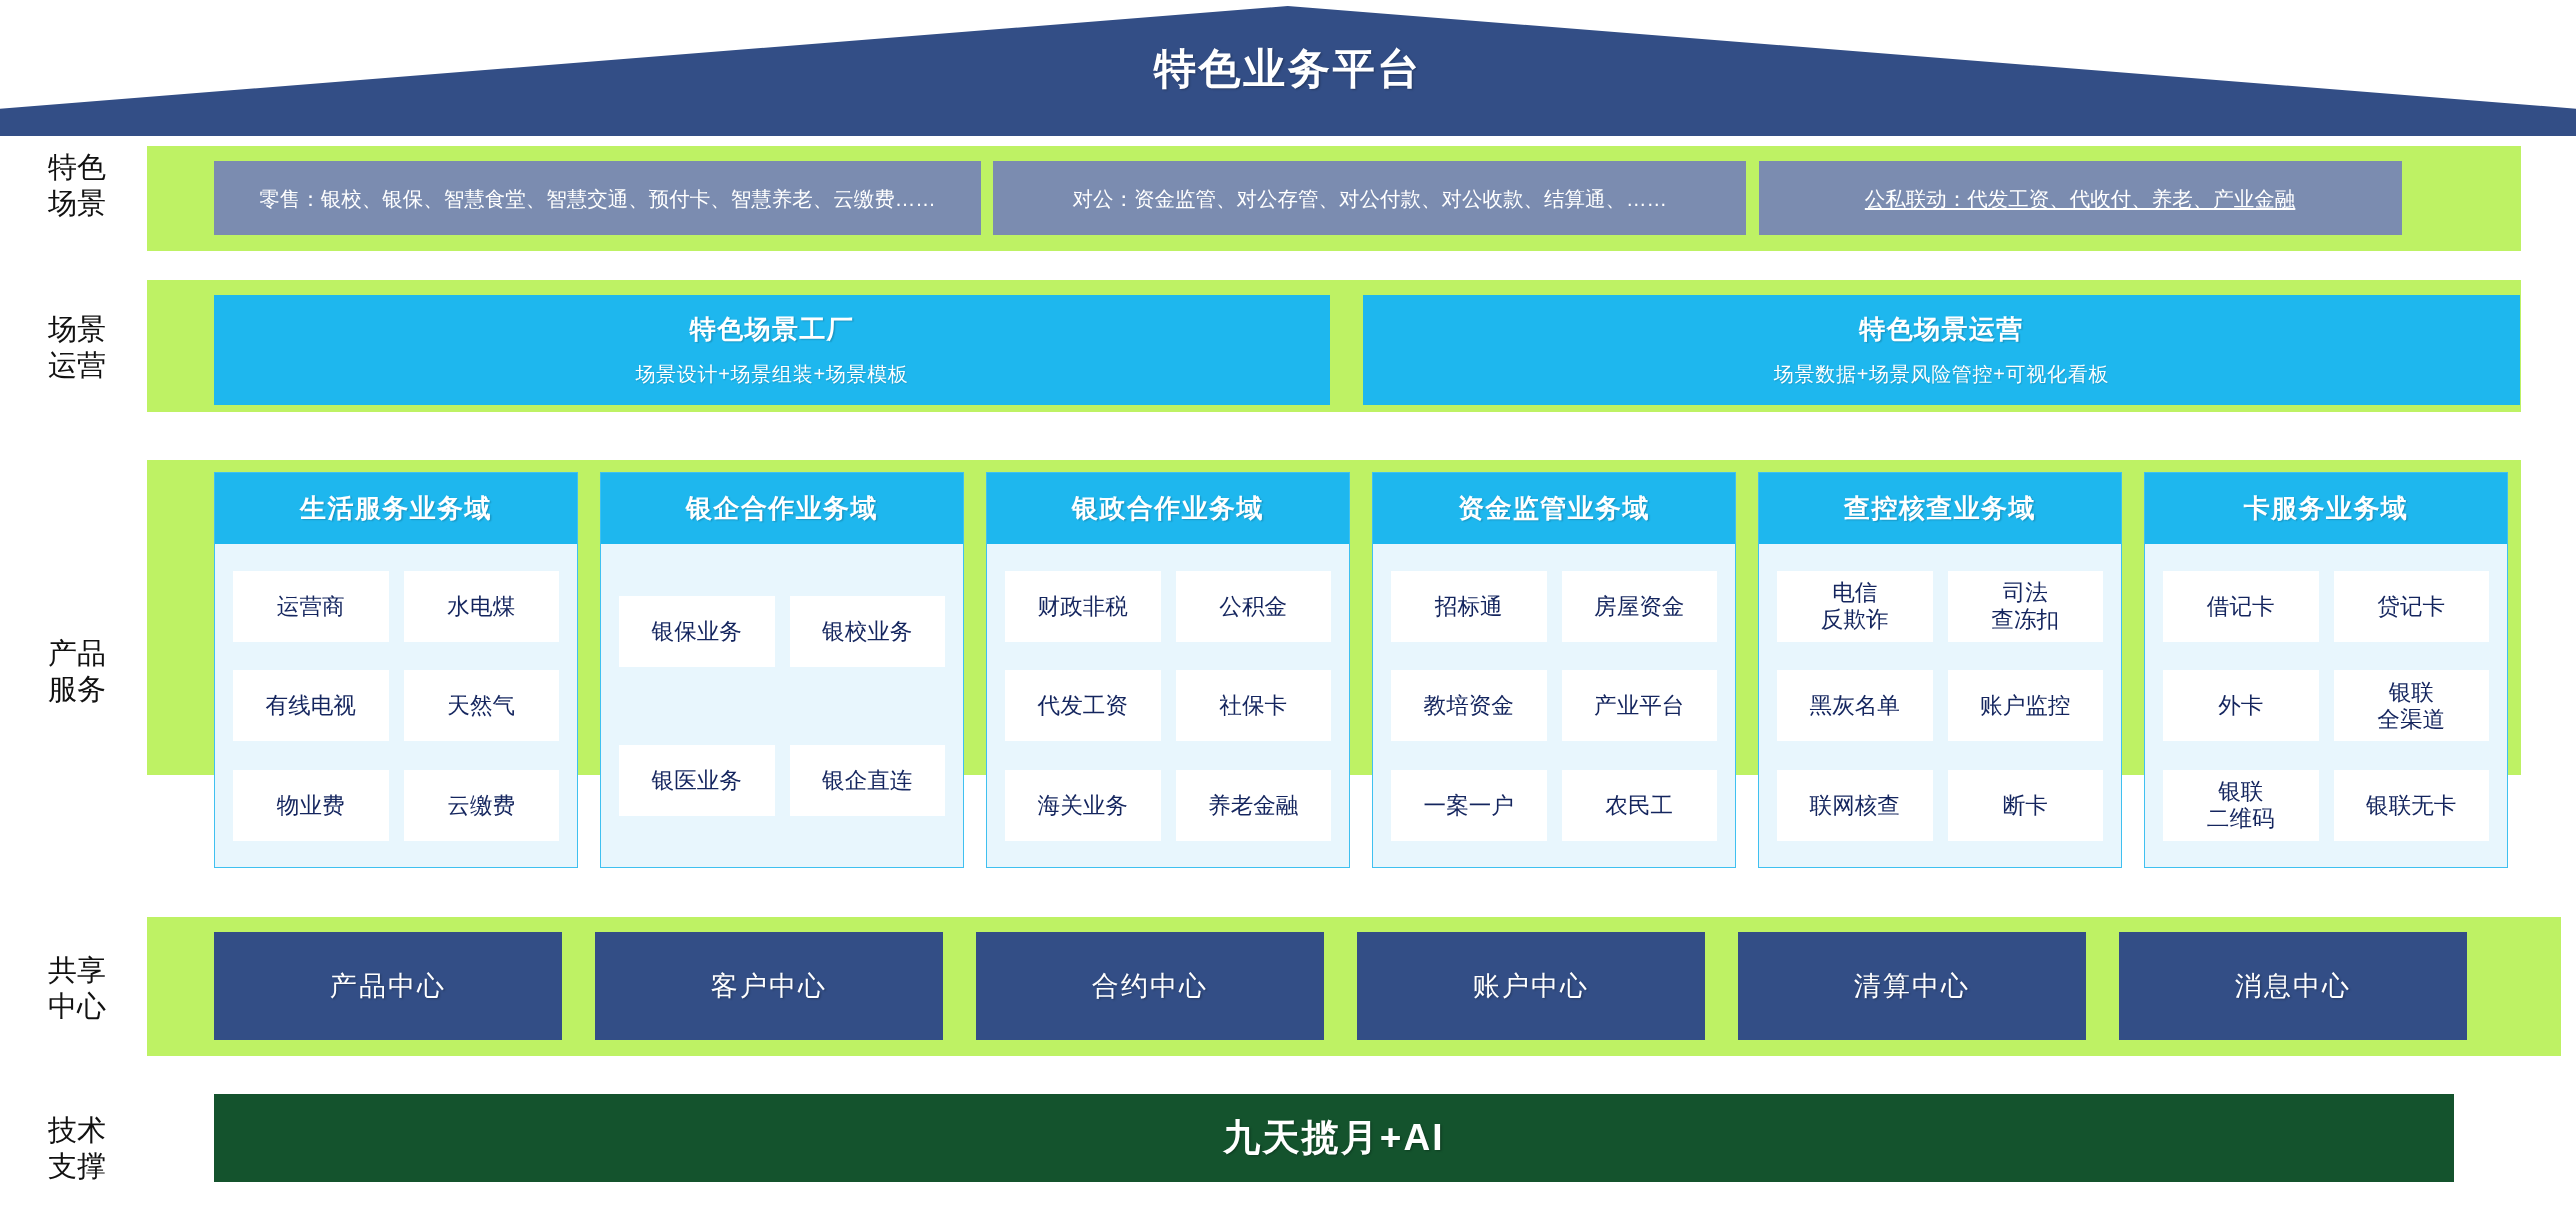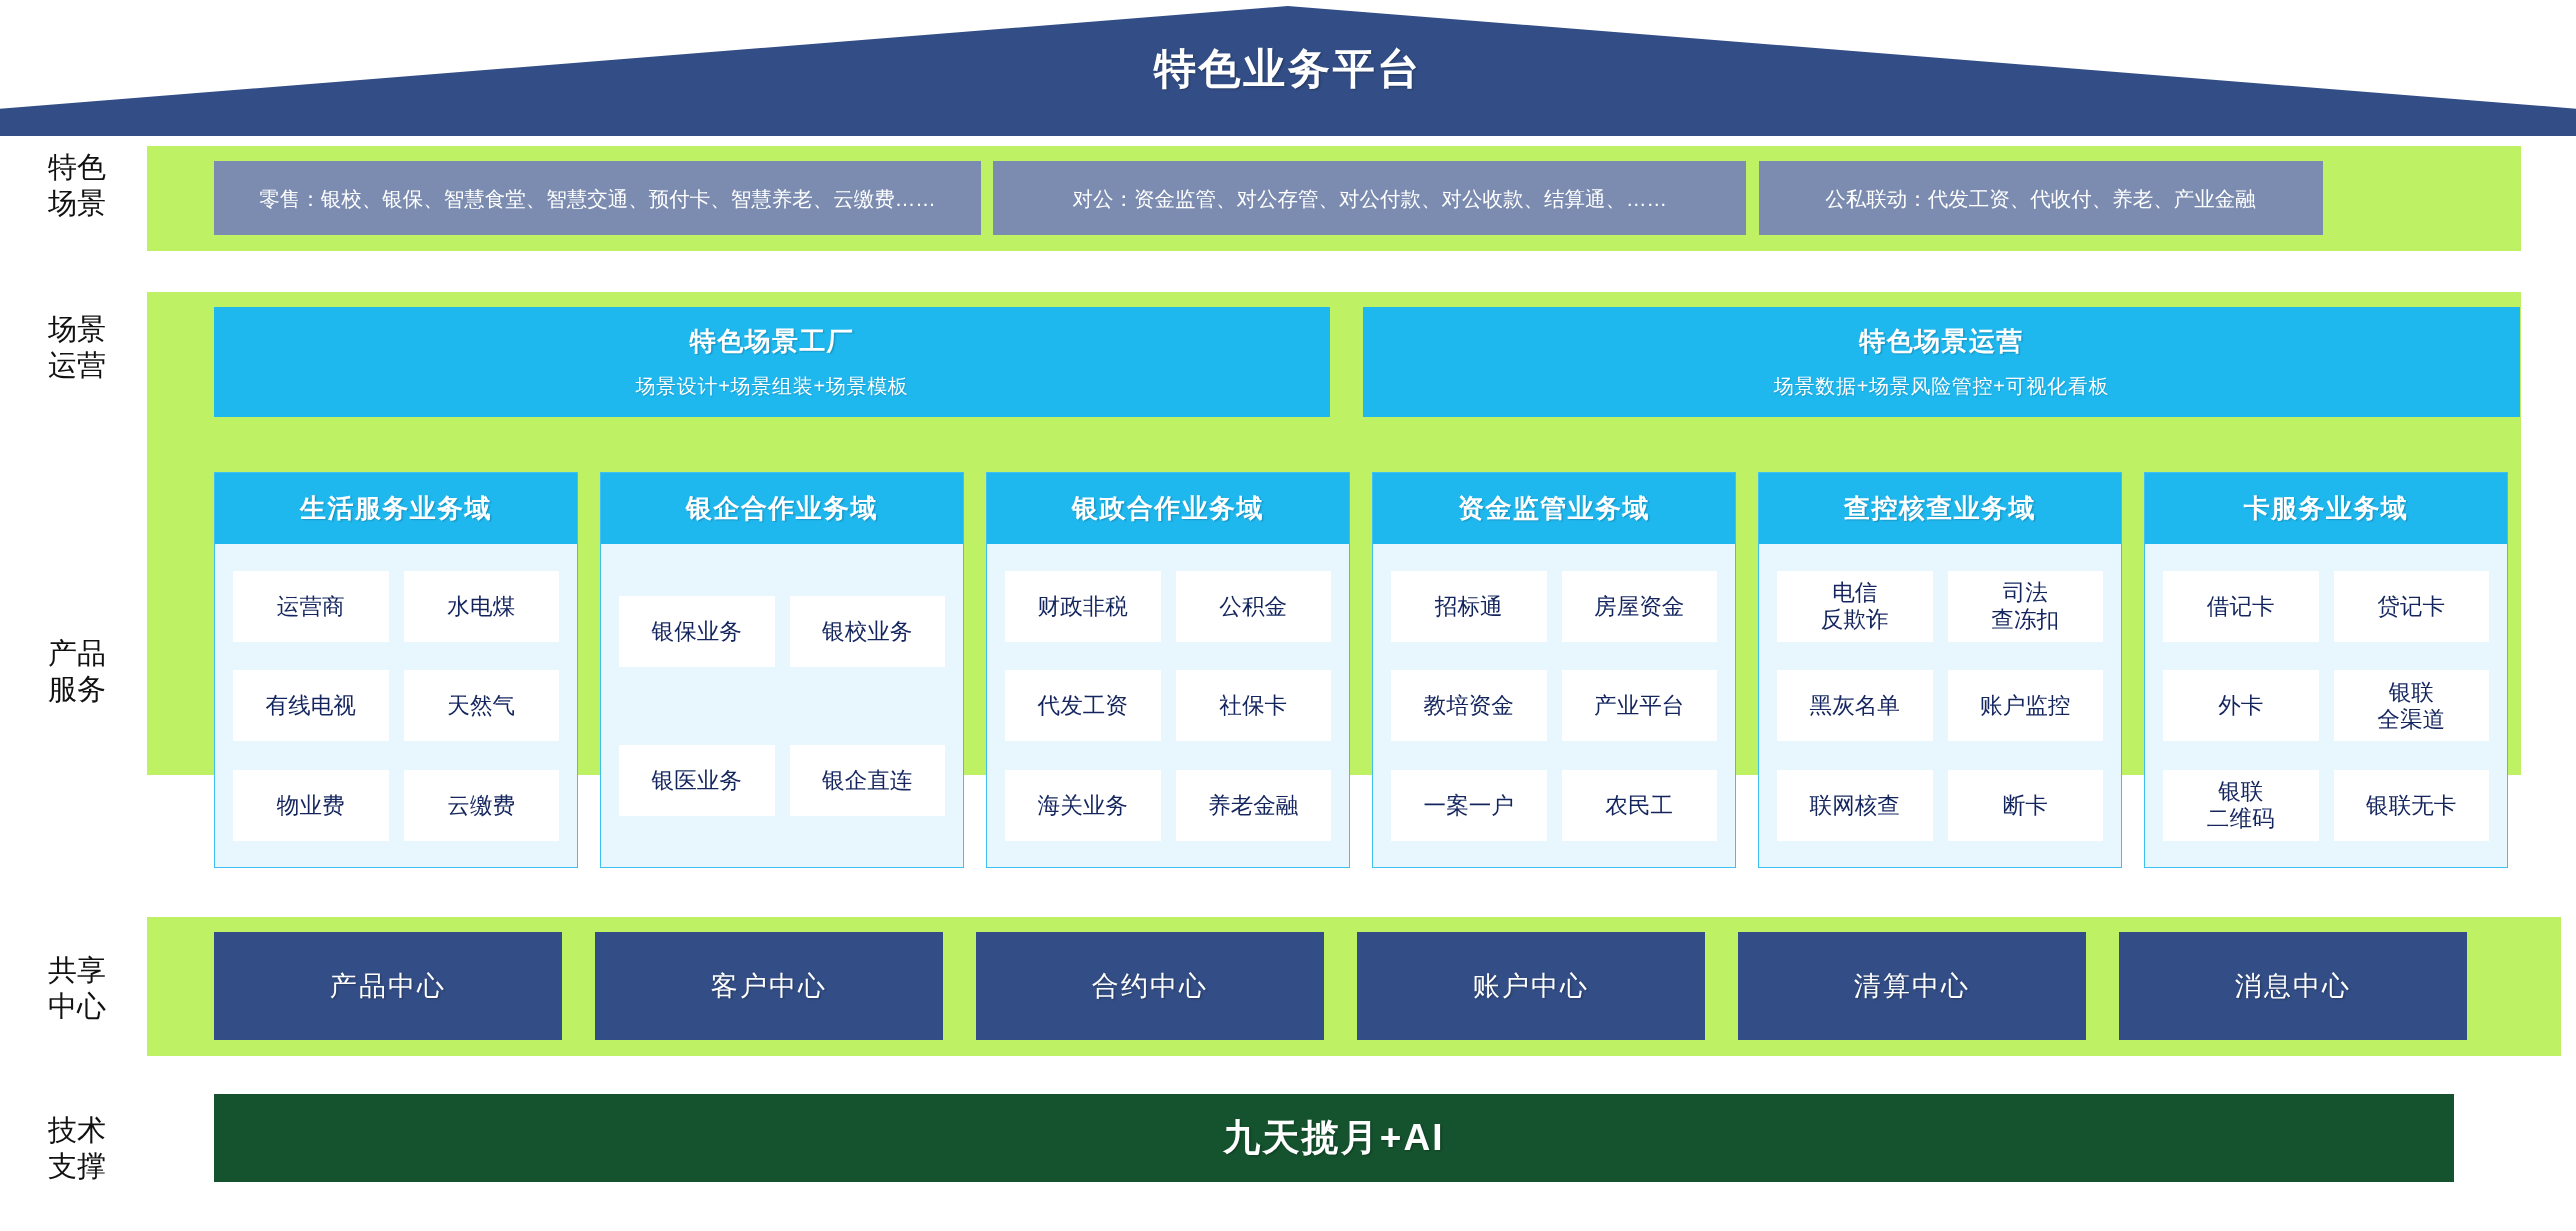--- a/index.html
+++ b/index.html
@@ -29,24 +29,24 @@
 
   
   #row-scene{top:146px;height:105px;}
   .scene-row{position:absolute;left:67px;top:15px;height:74px;display:flex;gap:12.3px;}
   .scene-box{
     background:#7b8cb0;color:#fff;display:flex;align-items:center;justify-content:center;
     text-align:center;font-size:20.5px;line-height:29px;padding:4.1px 12.3px;box-sizing:border-box;
   }
   .sb1{width:767px;}
   .sb2{width:753px;}
-  .sb3{width:564px;}
-
-  
-  #row-ops{top:292px;height:172px;}
+  .sb3{width:643px;text-decoration:underline;}
+
+  
+  #row-ops{top:280px;height:132px;}
   .ops-row{position:absolute;left:67px;top:15px;height:110px;display:flex;gap:33px;}
   .ops-box{
     background:#1eb7ee;color:#fff;box-sizing:border-box;
     display:flex;flex-direction:column;align-items:center;justify-content:center;gap:13.7px;
   }
   .ops-box .t1{font-size:26px;font-weight:bold;letter-spacing:1.4px;text-shadow:1.4px 1.4px 1.4px rgba(0,0,0,.18);}
   .ops-box .t2{font-size:20px;letter-spacing:0.7px;text-shadow:0.7px 0.7px 1.4px rgba(0,0,0,.15);text-align:right;}
   .ops-1{width:1116px;}
   .ops-2{width:1157px;}
 

